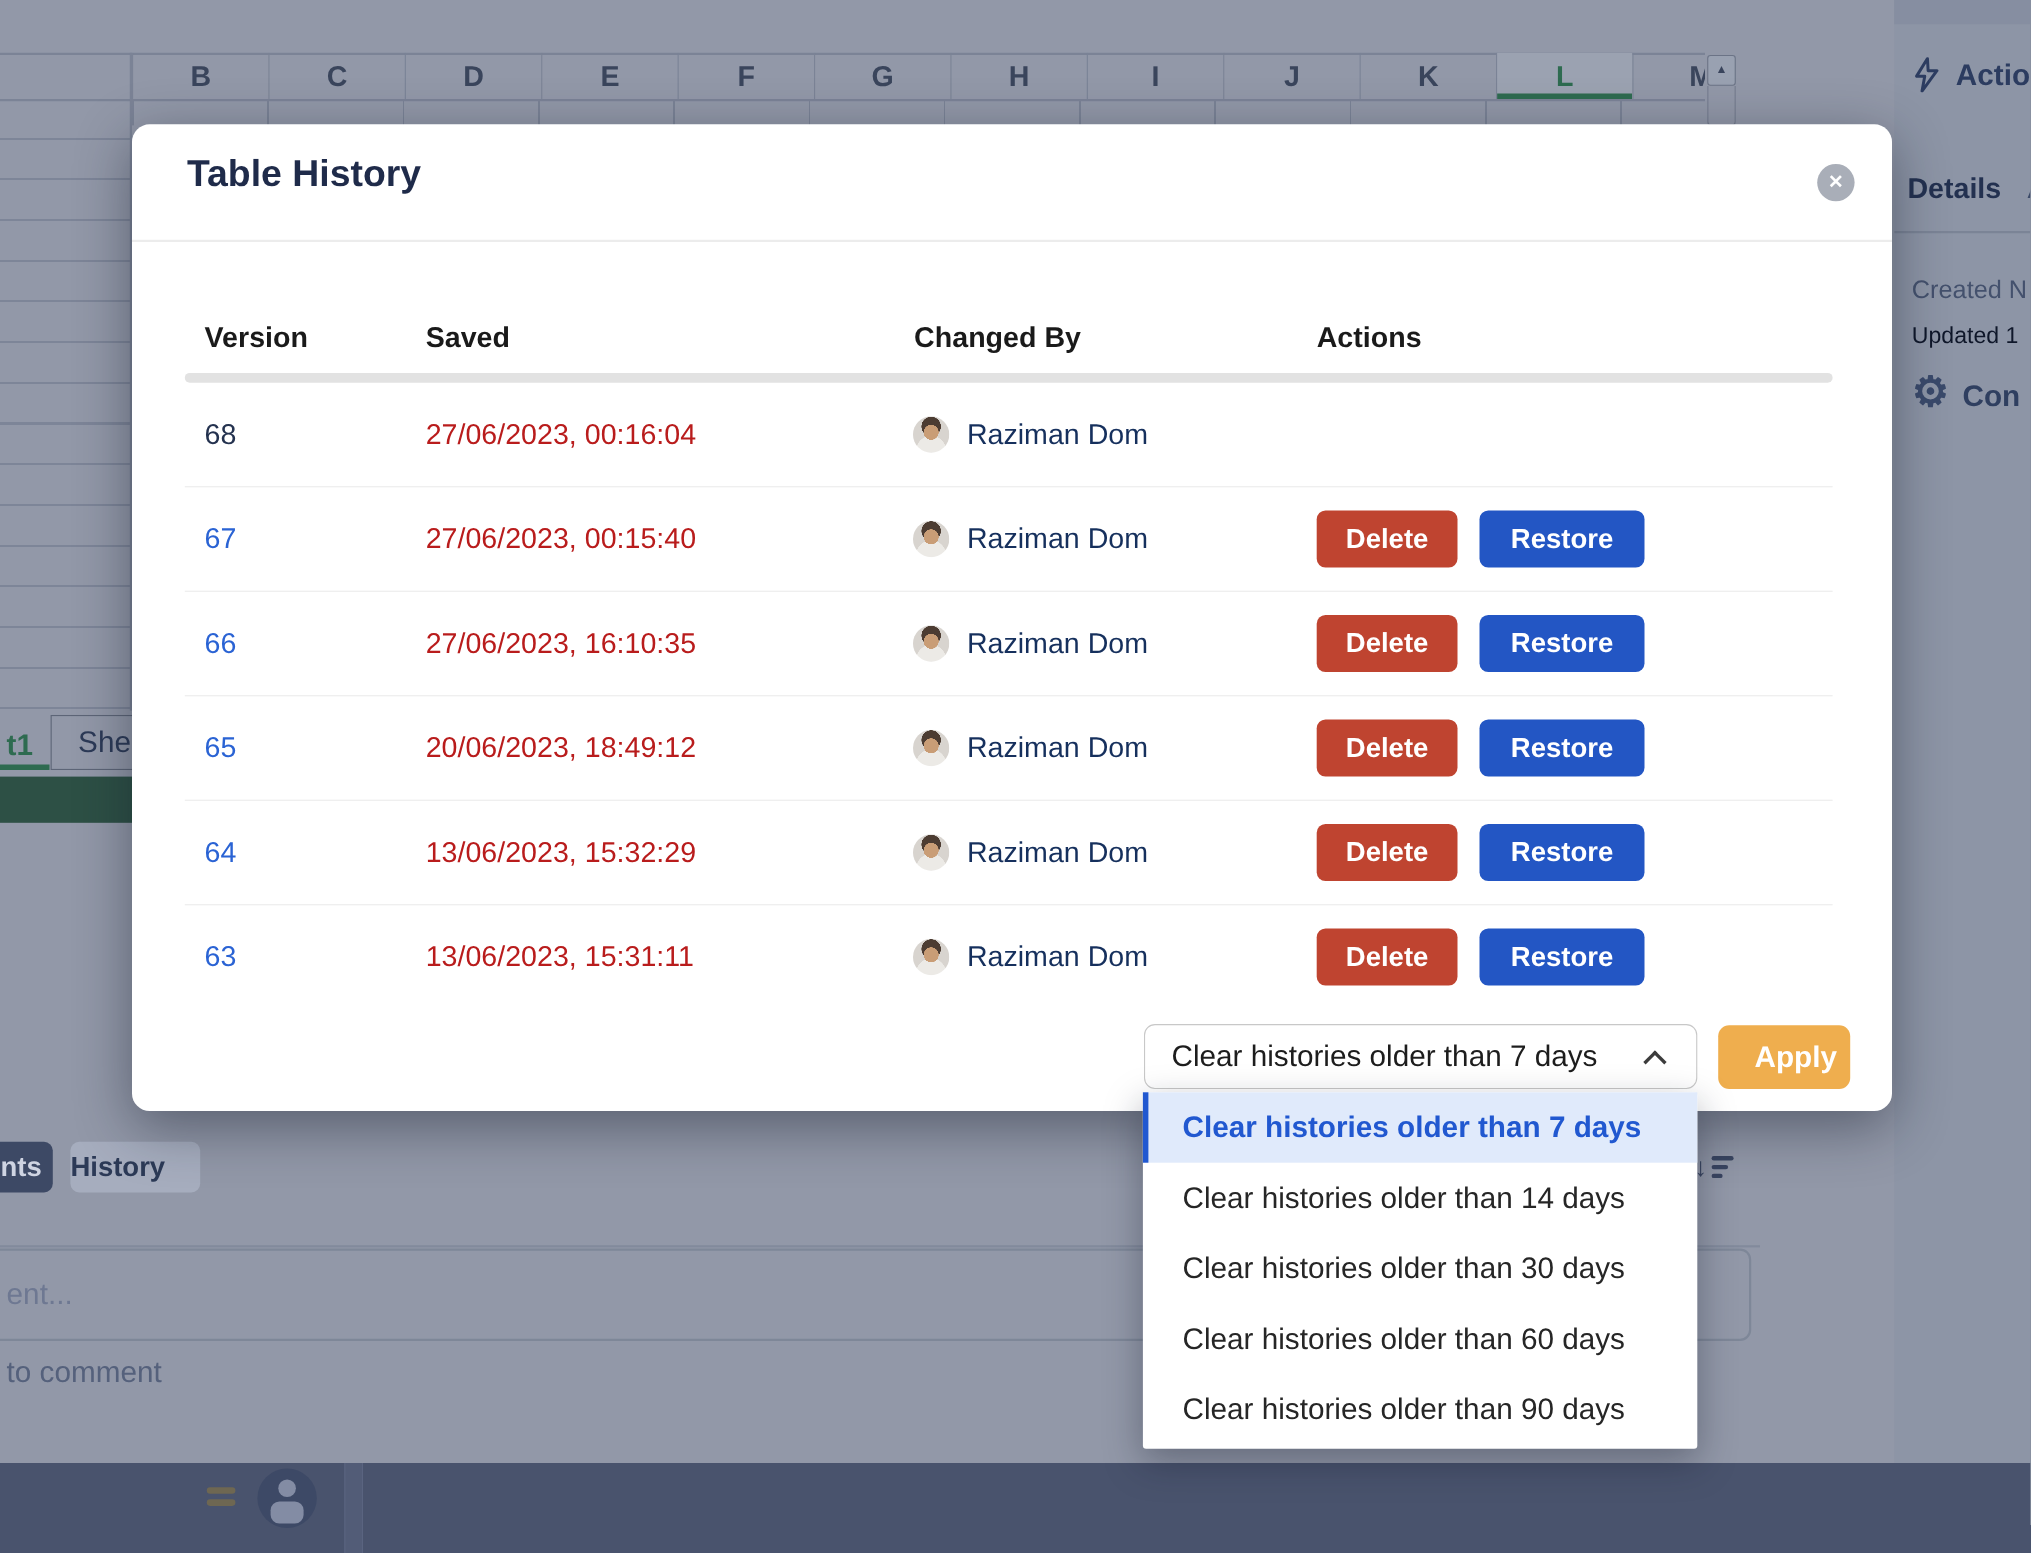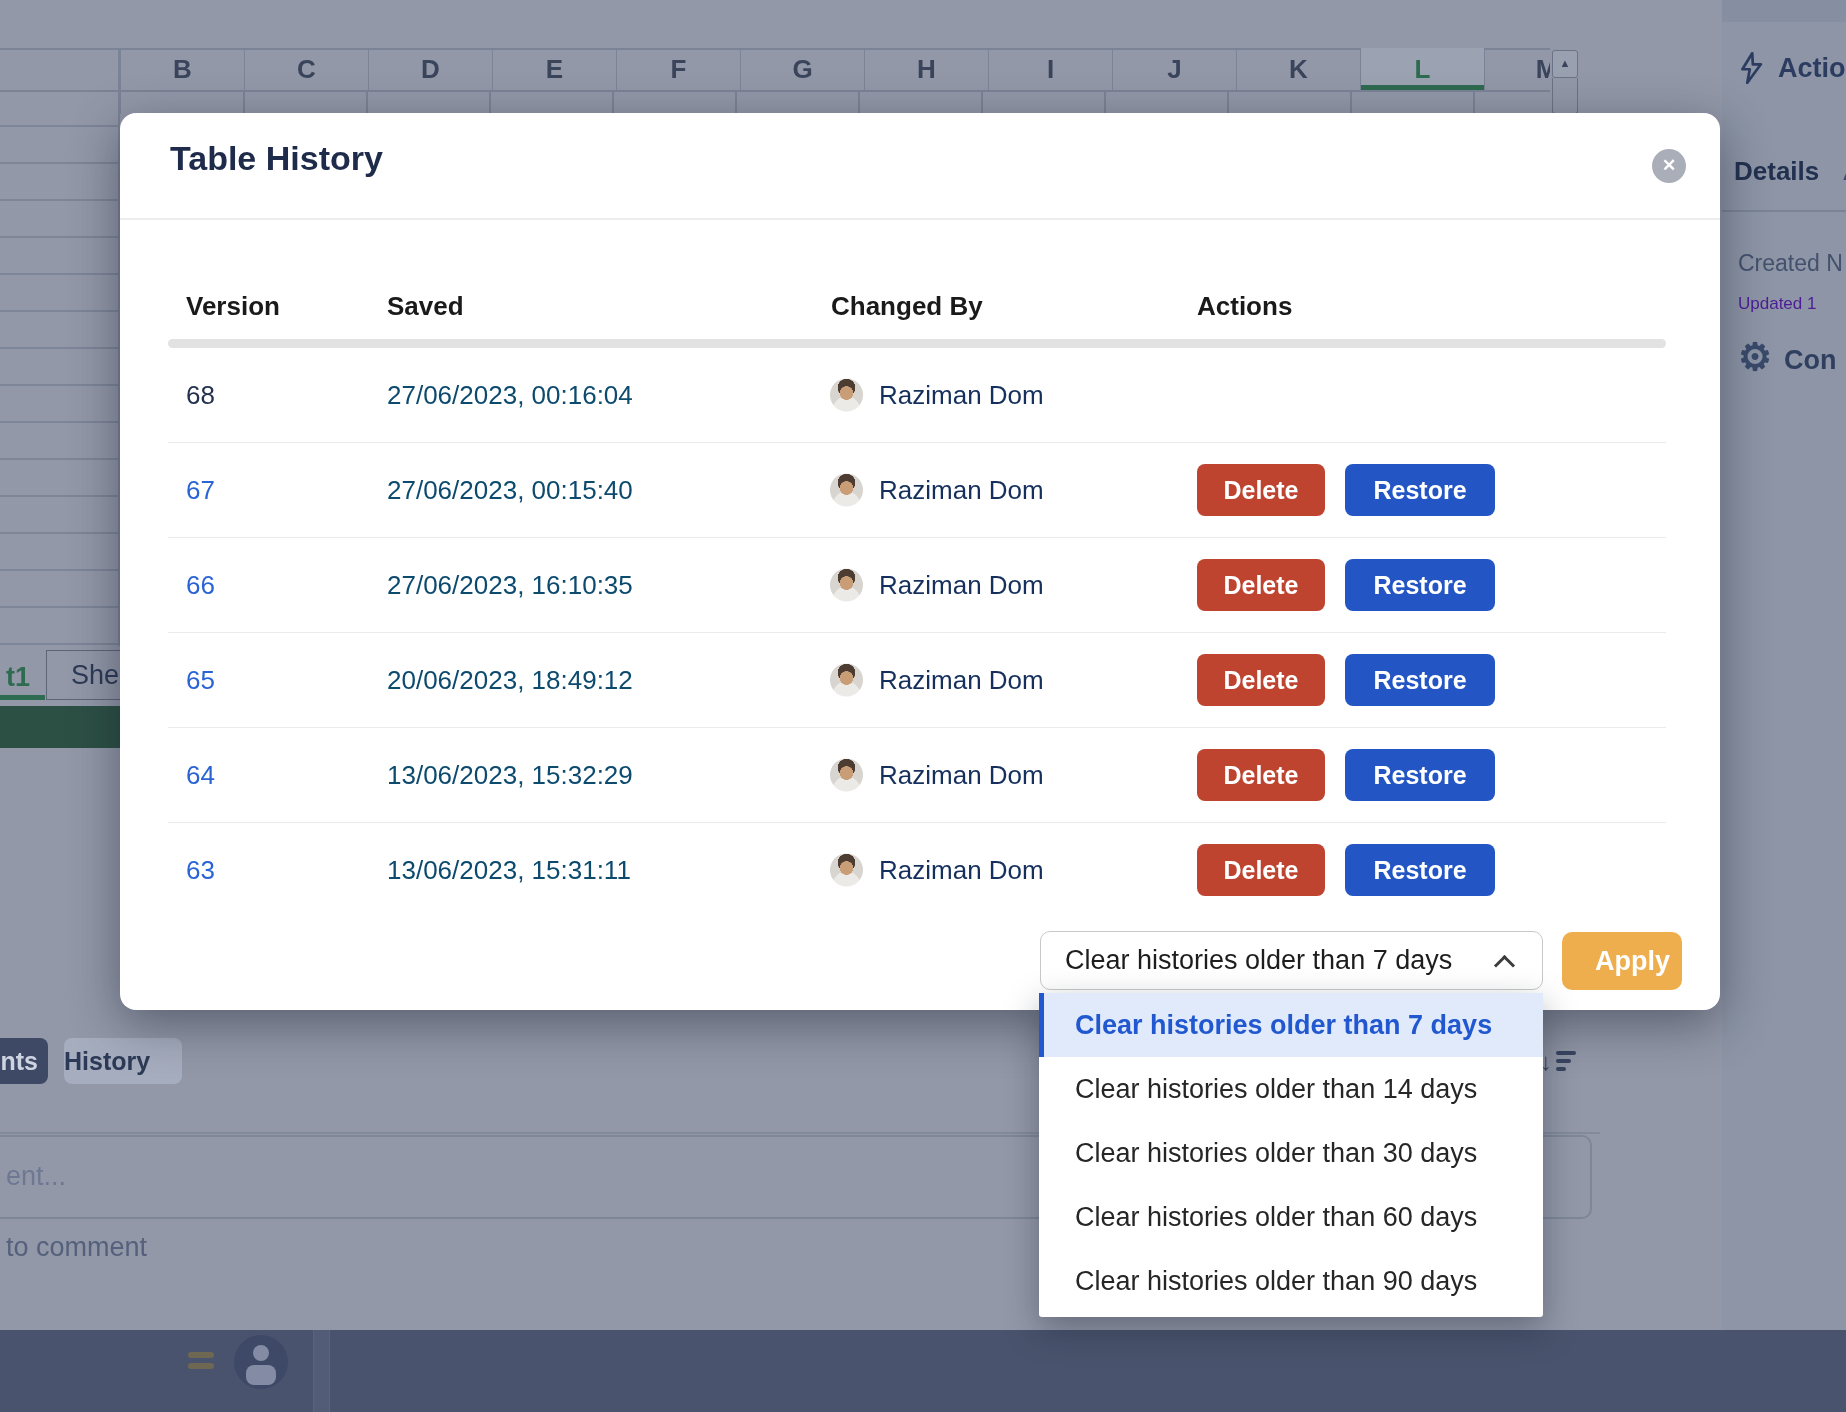--- a/index.html
+++ b/index.html
@@ -37,21 +37,21 @@
   
   #right-panel{position:absolute;left:1722px;top:0;width:124px;height:1330px;background:#8d95a6;overflow:hidden;}
   #rp-top-btn{position:absolute;left:-17px;top:-12px;width:150px;height:34px;background:#868ea1;border-radius:8px;}
   .rp-row{position:absolute;display:flex;align-items:flex-end;gap:12px;white-space:nowrap;}
   #rp-actions{left:14px;top:52px;color:#2c3c60;font-size:27px;font-weight:600;}
   #rp-details{left:12px;top:156px;font-size:26px;color:#233150;}
   #rp-details b{font-weight:700;}
   #rp-details span{font-weight:400;color:#3b4a68;margin-left:12px;}
   #rp-divider{position:absolute;left:0;top:210px;width:124px;height:1.5px;background:#7b8496;}
   #rp-created{left:16px;top:250px;font-size:23px;color:#44516d;}
-  #rp-updated{left:16px;top:294px;font-size:17px;color:#4c1d95;}
+  #rp-updated{left:16px;top:294px;font-size:21px;color:#0f172a;}
   #rp-config{left:16px;top:338px;font-size:27px;font-weight:600;color:#2f3f60;}
   #rp-config .gear{font-size:38px;color:#3a4a6b;line-height:38px;}
   #panel-scroll-thumb{position:absolute;left:1706px;top:224px;width:13px;height:67px;
     background:#a2a8b4;border-radius:7px;}
 
   
   #tab-comments{position:absolute;left:-10px;top:1038px;width:58px;height:46px;background:#3d4965;
     border-radius:8px;color:#cfd4e2;font-size:25px;font-weight:600;line-height:46px;text-align:right;padding-right:10px;box-sizing:border-box;}
   #tab-history{position:absolute;left:64px;top:1038px;width:118px;height:46px;background:#a6adbe;
     border-radius:8px;color:#2c3a57;font-size:25px;font-weight:700;line-height:46px;text-align:left;}
@@ -88,21 +88,21 @@
   #th-version{left:66px;} #th-saved{left:267px;} #th-changed{left:711px;} #th-actions{left:1077px;}
   #table-topbar{position:absolute;left:48px;top:226px;width:1498px;height:9px;background:#e2e2e2;border-radius:5px;}
   #history-rows{position:absolute;left:0;top:235px;width:1600px;}
   .h-row{position:relative;height:94px;}
   .h-row + .h-row{border-top:1.5px solid #ebebeb;margin-left:48px;margin-right:54px;padding:0;}
   .h-row + .h-row > *{transform:translateX(-48px);}
   .cell{position:absolute;top:50%;transform:translateY(-50%);font-size:26px;}
   .h-row + .h-row .cell{transform:translate(-48px,-50%);}
   .ver{left:66px;color:#24324f;}
   .ver.link{color:#2a63d4;}
-  .saved{left:267px;color:#0c4a6e;}
+  .saved{left:267px;color:#b91c1c;}
   .person{left:710px;display:flex;align-items:center;gap:16px;}
   .avatar{width:33px;height:33px;border-radius:50%;flex:0 0 33px;
     background:
       radial-gradient(circle at 50% 44%, #c99d76 0 27%, transparent 28%),
       radial-gradient(circle at 50% 28%, #4c3c32 0 30%, transparent 31%),
       radial-gradient(circle at 50% 95%, #eceae6 0 38%, transparent 39%),
       #d8d4cf;}
   .uname{color:#16305d;font-size:26px;white-space:nowrap;}
   .btn{position:absolute;top:50%;border:none;border-radius:8px;color:#fff;
     font-family:"Liberation Sans",sans-serif;font-size:25px;font-weight:600;cursor:pointer;}

